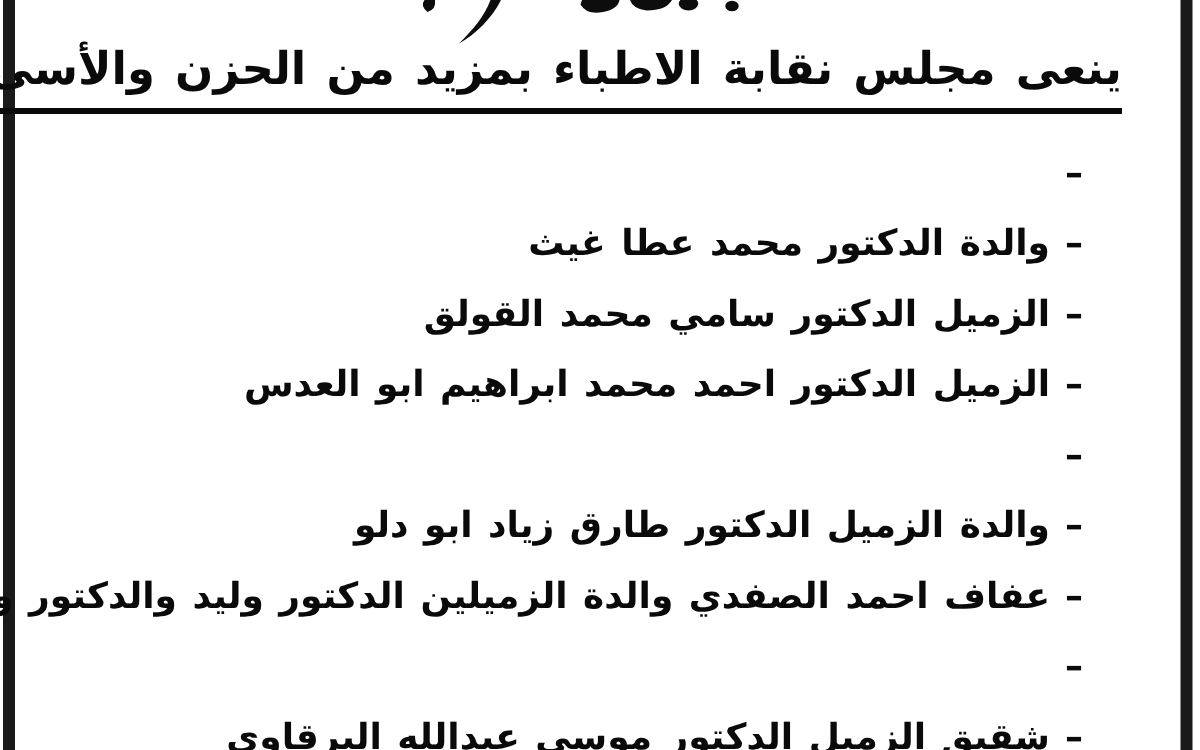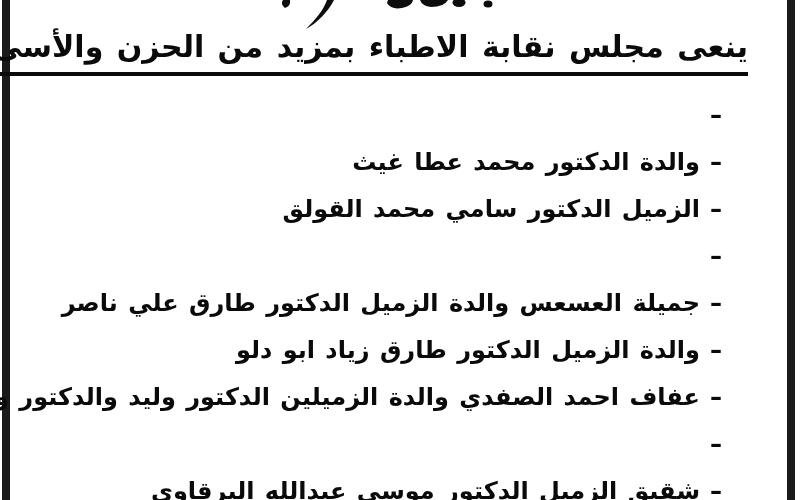--- a/index.html
+++ b/index.html
@@ -88,24 +88,24 @@
     <div class="list-item">
       <span class="dash-bullet">–</span>
       <span class="deceased-name">والدة الدكتور محمد عطا غيث</span>
     </div>
     <div class="list-item">
       <span class="dash-bullet">–</span>
       <span class="deceased-name">الزميل الدكتور سامي محمد القولق</span>
     </div>
     <div class="list-item">
       <span class="dash-bullet">–</span>
+      <span class="deceased-name">الزميل الدكتور احمد محمد ابراهيم ابو العدس</span>
     </div>
     <div class="list-item">
       <span class="dash-bullet">–</span>
-      <span class="deceased-name">جميلة العسعس والدة الزميل الدكتور طارق علي ناصر</span>
     </div>
     <div class="list-item">
       <span class="dash-bullet">–</span>
       <span class="deceased-name">والدة الزميل الدكتور طارق زياد ابو دلو</span>
     </div>
     <div class="list-item">
       <span class="dash-bullet">–</span>
       <span class="deceased-name">عفاف احمد الصفدي والدة الزميلين الدكتور وليد والدكتور وسيم آغا</span>
     </div>
     <div class="list-item">

